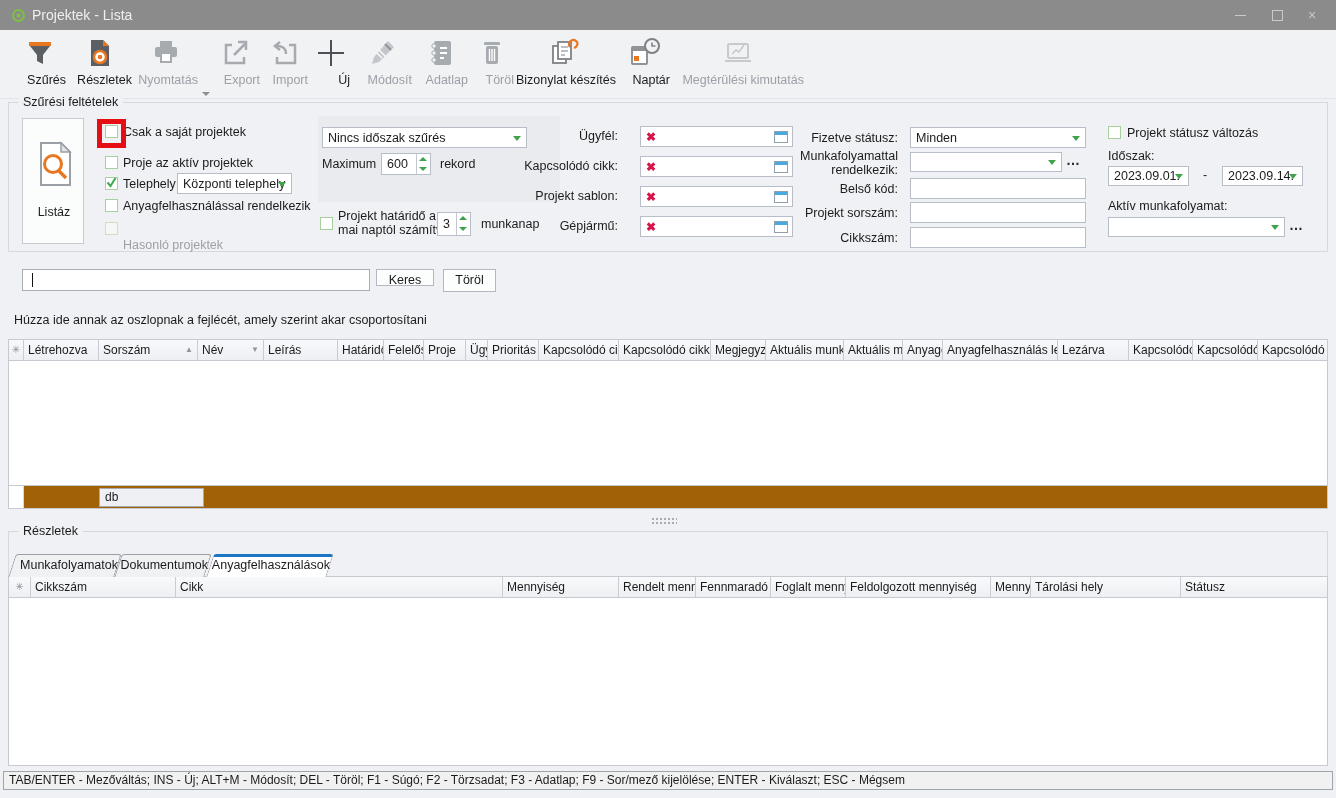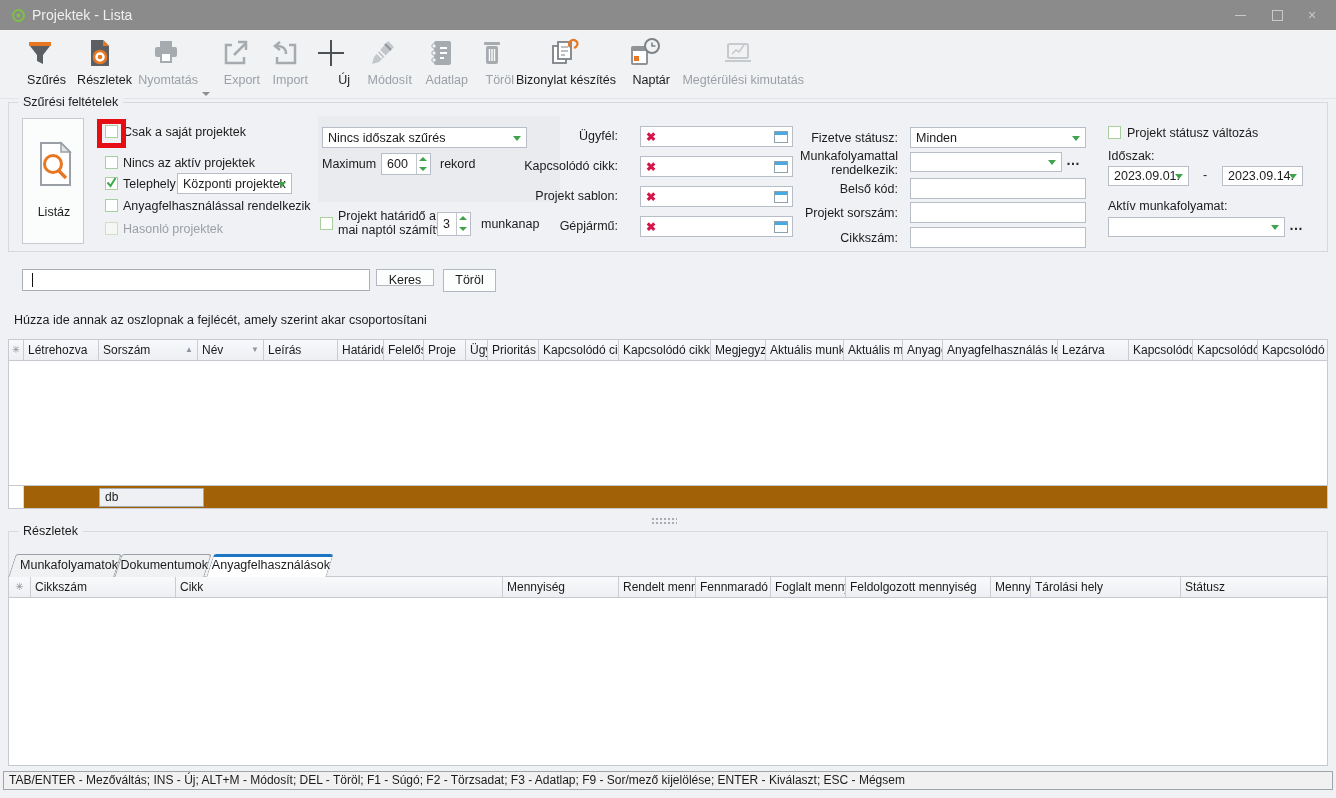--- a/index.html
+++ b/index.html
@@ -1,21 +1,21 @@
 <!DOCTYPE html>
 <html><head>
 <meta charset="utf-8">
 <style>
   html,body{margin:0;padding:0;background:#555;}
   #win{position:relative;width:1336px;height:798px;background:#f0f1f4;overflow:hidden;
        font-family:"Liberation Sans",sans-serif;font-size:12.5px;color:#1b1b1b;}
   .a{position:absolute;}
   .lbl{position:absolute;font-size:12.5px;line-height:15px;white-space:nowrap;color:#1b1b1b;}
   .rlbl{text-align:right;}
-  .dis-txt{color:#9ba1a7;}
+  .dis-txt{color:#9ba1a7;margin-top:16px;}
 
   
   .titlebar{position:absolute;left:0;top:0;width:1336px;height:30px;background:#8b8b8b;}
   .title-text{position:absolute;left:32px;top:7px;font-size:14px;color:#efefef;}
   .winbtn{position:absolute;top:0;width:36px;height:30px;color:#c9c9c9;text-align:center;line-height:30px;font-size:14px;}
   .minglyph{position:absolute;left:13px;top:15px;width:11px;height:1px;background:#c9c9c9;}
   .maxglyph{position:absolute;left:13px;top:10px;width:9px;height:9px;border:1px solid #c9c9c9;}
 
   
   .toolbar{position:absolute;left:0;top:30px;width:1336px;height:69px;background:#f1f2f4;border-bottom:1px solid #e2e4e7;box-sizing:border-box;}
@@ -231,30 +231,30 @@
       <path d="M24 30 l7 7" stroke="#e87722" stroke-width="3.4"></path>
     </svg>
     <span class="a" style="left:0;width:62px;top:86px">Listáz</span>
   </div>
 
   <div class="hl"></div>
   <span class="cb" style="left:105px;top:125px"></span>
   <span class="lbl" style="left:123px;top:125px">Csak a saját projektek</span>
 
   <span class="cb" style="left:105px;top:156px"></span>
-  <span class="lbl" style="left:123px;top:156px">Nincs az aktív projektek</span>
+  <span class="lbl" style="left:123px;top:156px">Proje az aktív projektek</span>
 
   <span class="cb" style="left:105px;top:177px">
     <svg width="13" height="13" style="position:absolute;left:-1px;top:-2px">
         <path d="M2.5 6.5 l3 3.5 5 -8" stroke="#3faa4c" stroke-width="2" fill="none"></path>
       </svg>
   </span>
   <span class="lbl" style="left:123px;top:177px">Telephely</span>
   <div class="combo" style="left:177px;top:173px;width:115px;height:21px">
-    <span class="cval">Központi projektek</span>
+    <span class="cval">Központi telephely</span>
     <span class="carr"></span>
   </div>
 
   <span class="cb" style="left:105px;top:199px"></span>
   <span class="lbl" style="left:123px;top:199px">Anyagfelhasználással rendelkezik</span>
 
   <span class="cb dis" style="left:105px;top:222px"></span>
   <span class="lbl dis-txt" style="left:123px;top:222px">Hasonló projektek</span>
 
   <div class="subpanel" style="left:318px;top:116px;width:242px;height:86px"></div>

